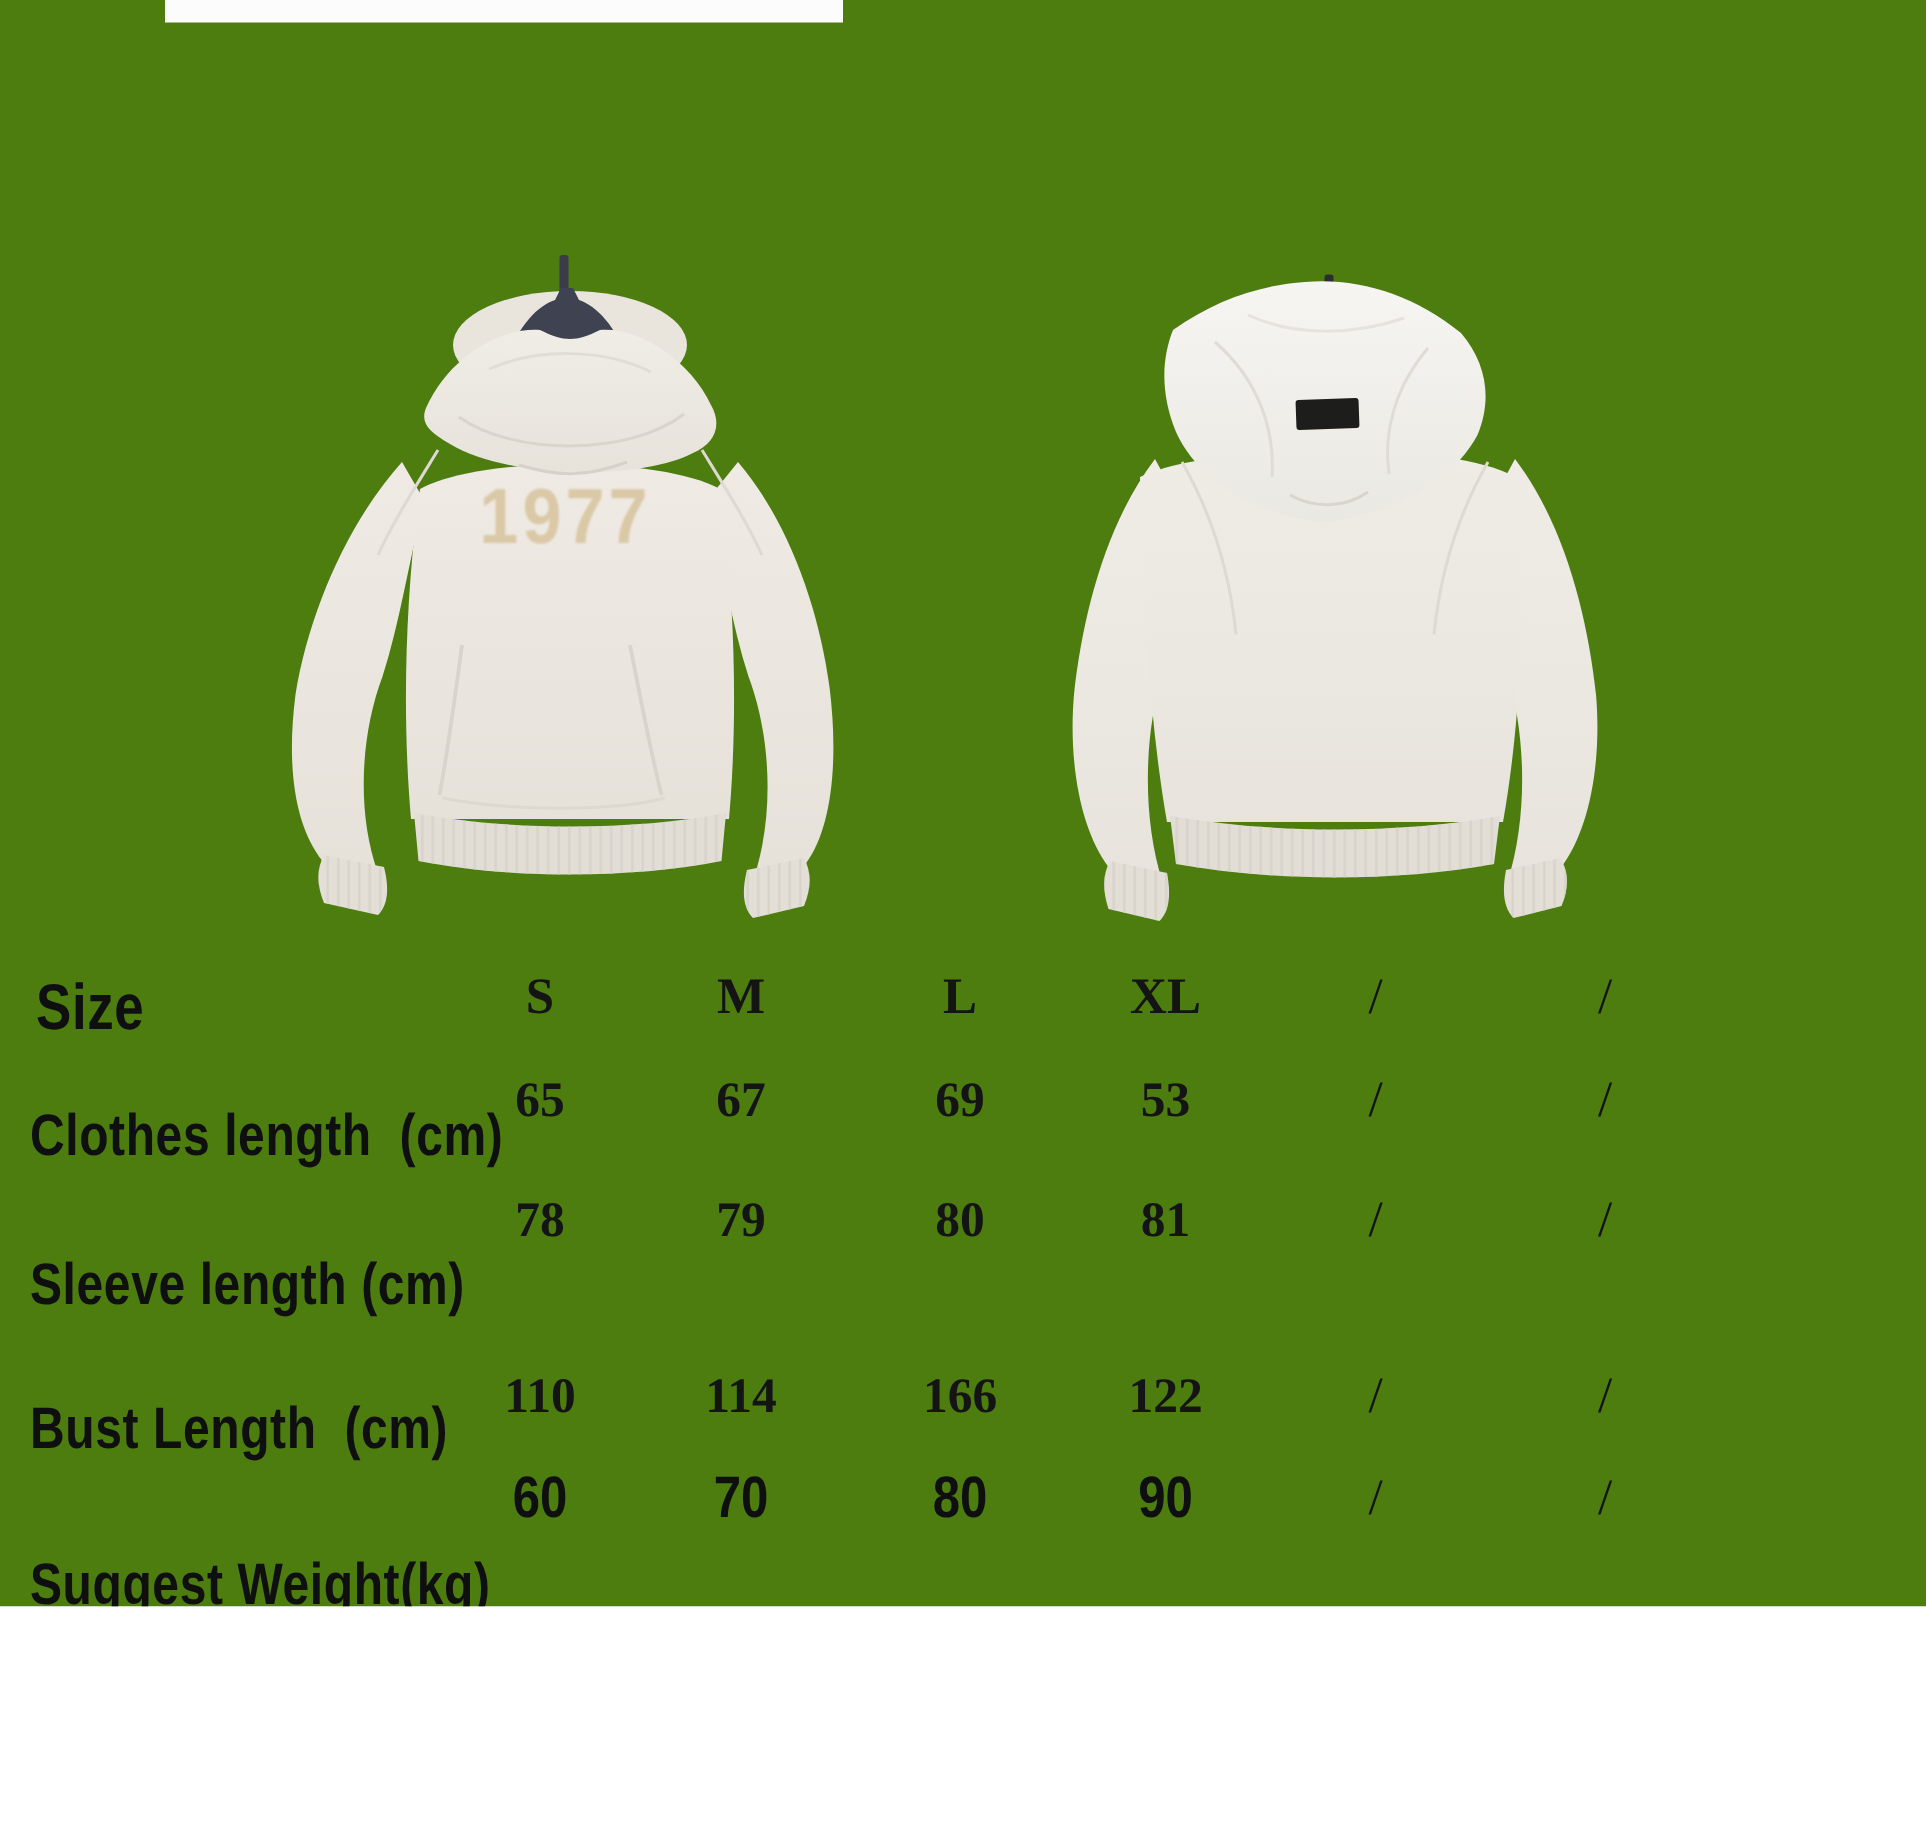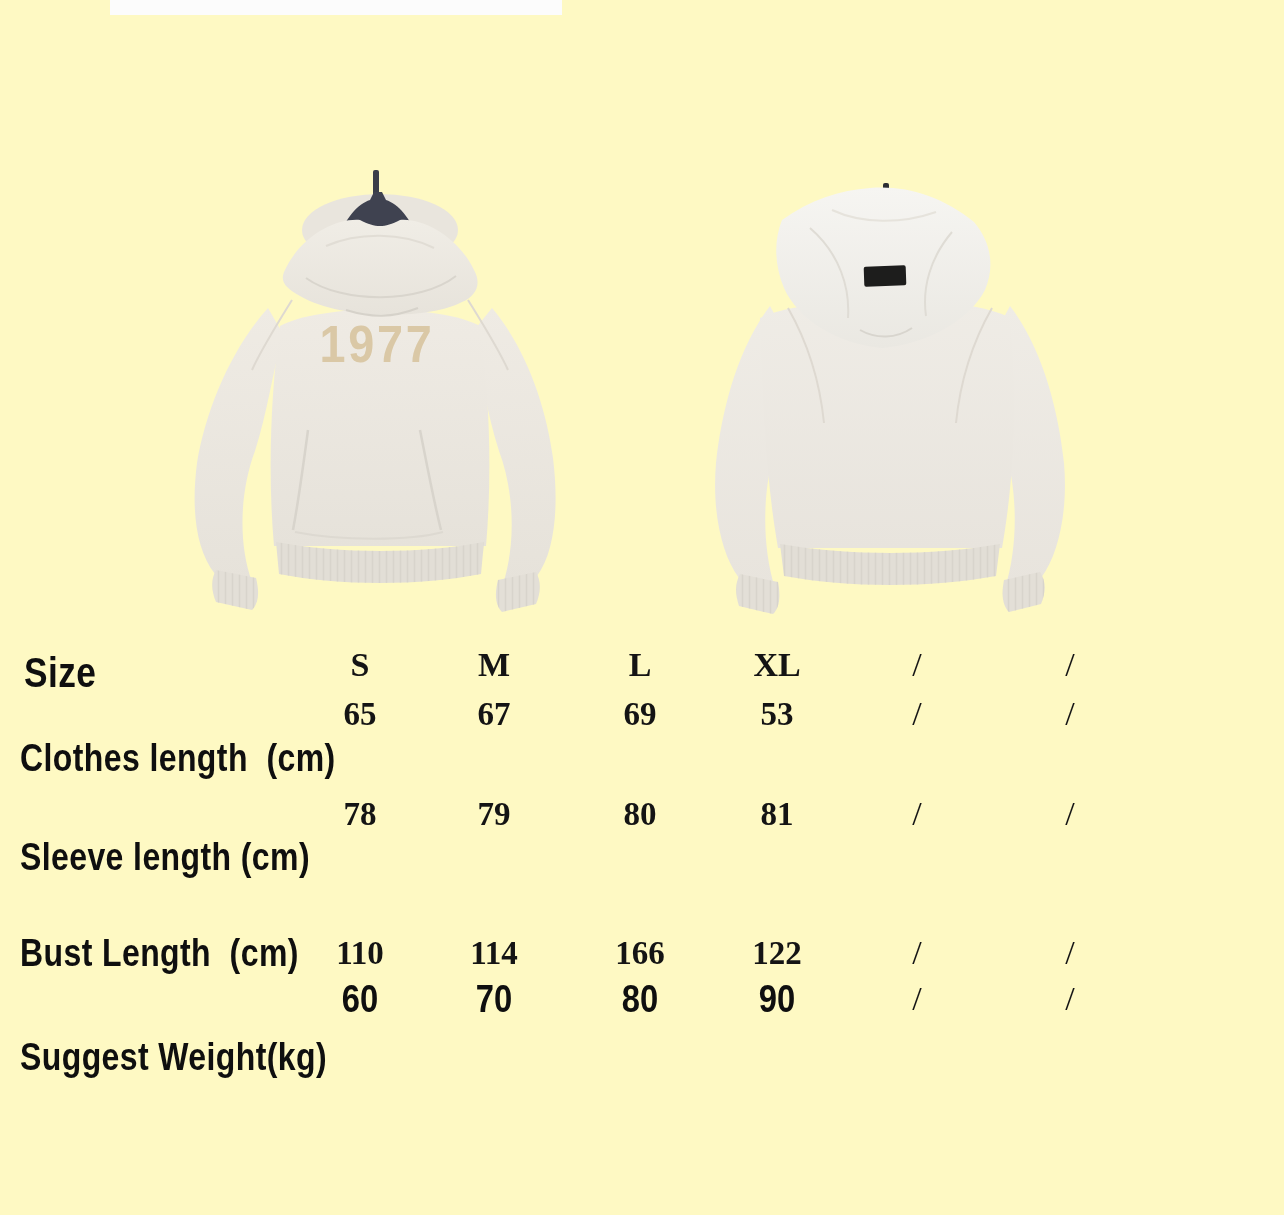--- a/index.html
+++ b/index.html
@@ -1,19 +1,19 @@
 <!DOCTYPE html>
 <html><head>
 <meta charset="utf-8">
 <style>
   html,body{margin:0;padding:0;background:#ffffff;}
   .canvas{
     position:relative;
-    width:1284px;height:1215px;
-    background:#fef9c3;
+    width:1284px;height:1071px;
+    background:#4d7c0f;
     overflow:hidden;
     font-family:"Liberation Sans", sans-serif;
     color:#111;
   }
   .top-artifact{
     position:absolute;left:110px;top:0;width:452px;height:15px;
     background:#fcfcfc;
   }
   .photo{position:absolute;}
   .photo-front{left:180px;top:158px;width:400px;height:460px;}
@@ -194,41 +194,41 @@
     <div class="trow" style="top:639px">
       <span class="cell hdr c0">S</span>
       <span class="cell hdr c1">M</span>
       <span class="cell hdr c2">L</span>
       <span class="cell hdr c3">XL</span>
       <span class="cell slash c4">/</span>
       <span class="cell slash c5">/</span>
     </div>
 
     <span class="rlabel" style="top:732px">Clothes length  (cm)</span>
-    <div class="trow" style="top:688px">
+    <div class="trow" style="top:708px">
       <span class="cell num c0">65</span>
       <span class="cell num c1">67</span>
       <span class="cell num c2">69</span>
       <span class="cell num c3">53</span>
       <span class="cell slash c4">/</span>
       <span class="cell slash c5">/</span>
     </div>
 
     <span class="rlabel" style="top:831px">Sleeve length (cm)</span>
     <div class="trow" style="top:788px">
       <span class="cell num c0">78</span>
       <span class="cell num c1">79</span>
       <span class="cell num c2">80</span>
       <span class="cell num c3">81</span>
       <span class="cell slash c4">/</span>
       <span class="cell slash c5">/</span>
     </div>
 
     <span class="rlabel" style="top:927px">Bust Length  (cm)</span>
-    <div class="trow" style="top:927px">
+    <div class="trow" style="top:905px">
       <span class="cell num c0">110</span>
       <span class="cell num c1">114</span>
       <span class="cell num c2">166</span>
       <span class="cell num c3">122</span>
       <span class="cell slash c4">/</span>
       <span class="cell slash c5">/</span>
     </div>
 
     <span class="rlabel" style="top:1031px">Suggest Weight(kg)</span>
     <div class="trow" style="top:973px">

